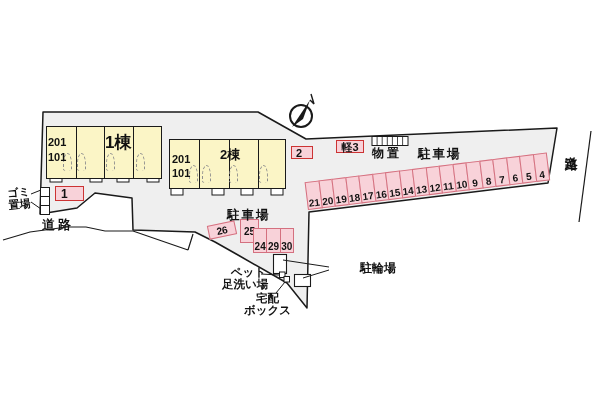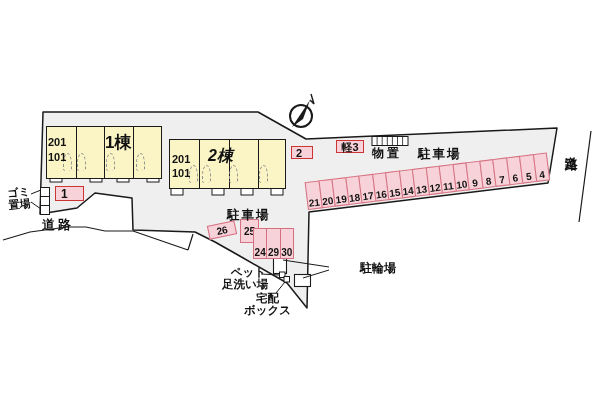--- a/index.html
+++ b/index.html
@@ -20,21 +20,21 @@
   .building{position:absolute;background:var(--building-fill);border:1.3px solid var(--line);box-sizing:border-box;}
   .udiv{position:absolute;top:0;bottom:0;width:1px;background:var(--line);}
   .door{position:absolute;width:9px;height:18px;border:1px dashed #8f8f8f;border-bottom:none;
         border-radius:55% 55% 3px 3px / 70% 70% 3px 3px;box-sizing:border-box;}
   .prow{position:absolute;left:308px;top:182px;width:244px;height:28px;display:flex;
         transform:rotate(-7deg);transform-origin:0 100%;}
   .pcell{flex:1;position:relative;background:var(--parking-fill);border:1px solid var(--parking-border);
          margin-left:-1px;box-sizing:border-box;}
   .pcell:first-child{margin-left:0;}
   .pnum{position:absolute;left:0;right:0;bottom:0;text-align:center;font-size:10px;font-weight:bold;color:#111;}
-  .cluster{position:absolute;left:253px;top:228px;width:41px;height:31px;display:flex;}
+  .cluster{position:absolute;left:253px;top:228px;width:41px;height:25px;display:flex;}
   .pinkbox{position:absolute;background:var(--parking-fill);border:1.4px solid var(--box-border);
            box-sizing:border-box;font-weight:bold;color:#111;}
   .vert{writing-mode:vertical-rl;}
 </style>
 </head>
 <body>
 
 <div class="canvas">
 
   <svg width="600" height="400" viewBox="0 0 600 400">
@@ -101,21 +101,21 @@
 
   <div class="building" style="left:169px;top:139px;width:117px;height:50px;">
     <div class="udiv" style="left:29px;"></div>
     <div class="udiv" style="left:59px;"></div>
     <div class="udiv" style="left:88px;"></div>
   </div>
   <div class="door" style="left:189px;top:165px;"></div>
   <div class="door" style="left:202px;top:165px;"></div>
   <div class="door" style="left:229px;top:165px;"></div>
   <div class="door" style="left:259px;top:165px;"></div>
-  <div class="lbl" style="left:208px;top:148px;font-size:16px;font-weight:bold;font-style:italic;">2棟</div>
+  <div class="lbl" style="left:220px;top:148px;font-size:13px;font-weight:bold;">2棟</div>
   <div class="lbl" style="left:172px;top:154px;font-size:11px;">201</div>
   <div class="lbl" style="left:172px;top:168px;font-size:11px;">101</div>
 
   <div class="prow">
       <div class="pcell">
         <span class="pnum">21</span>
       </div>
       <div class="pcell">
         <span class="pnum">20</span>
       </div>

